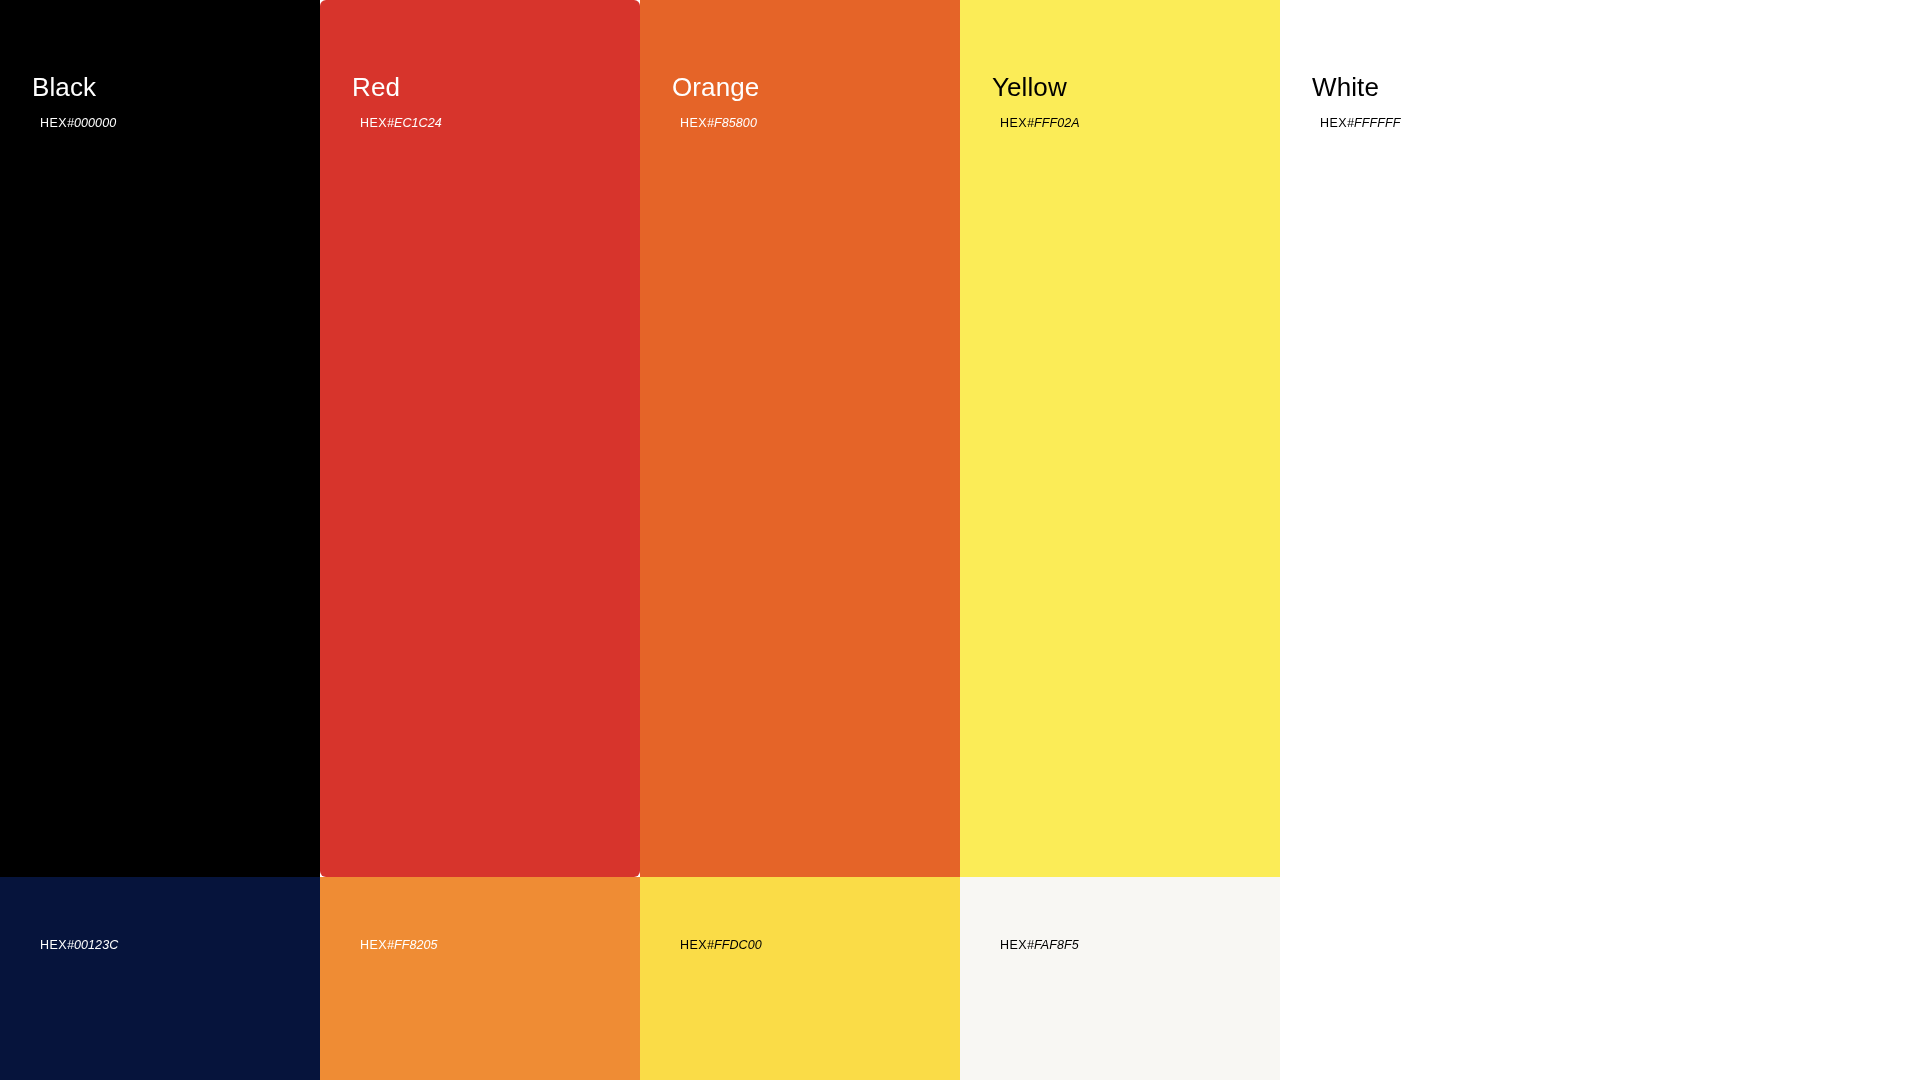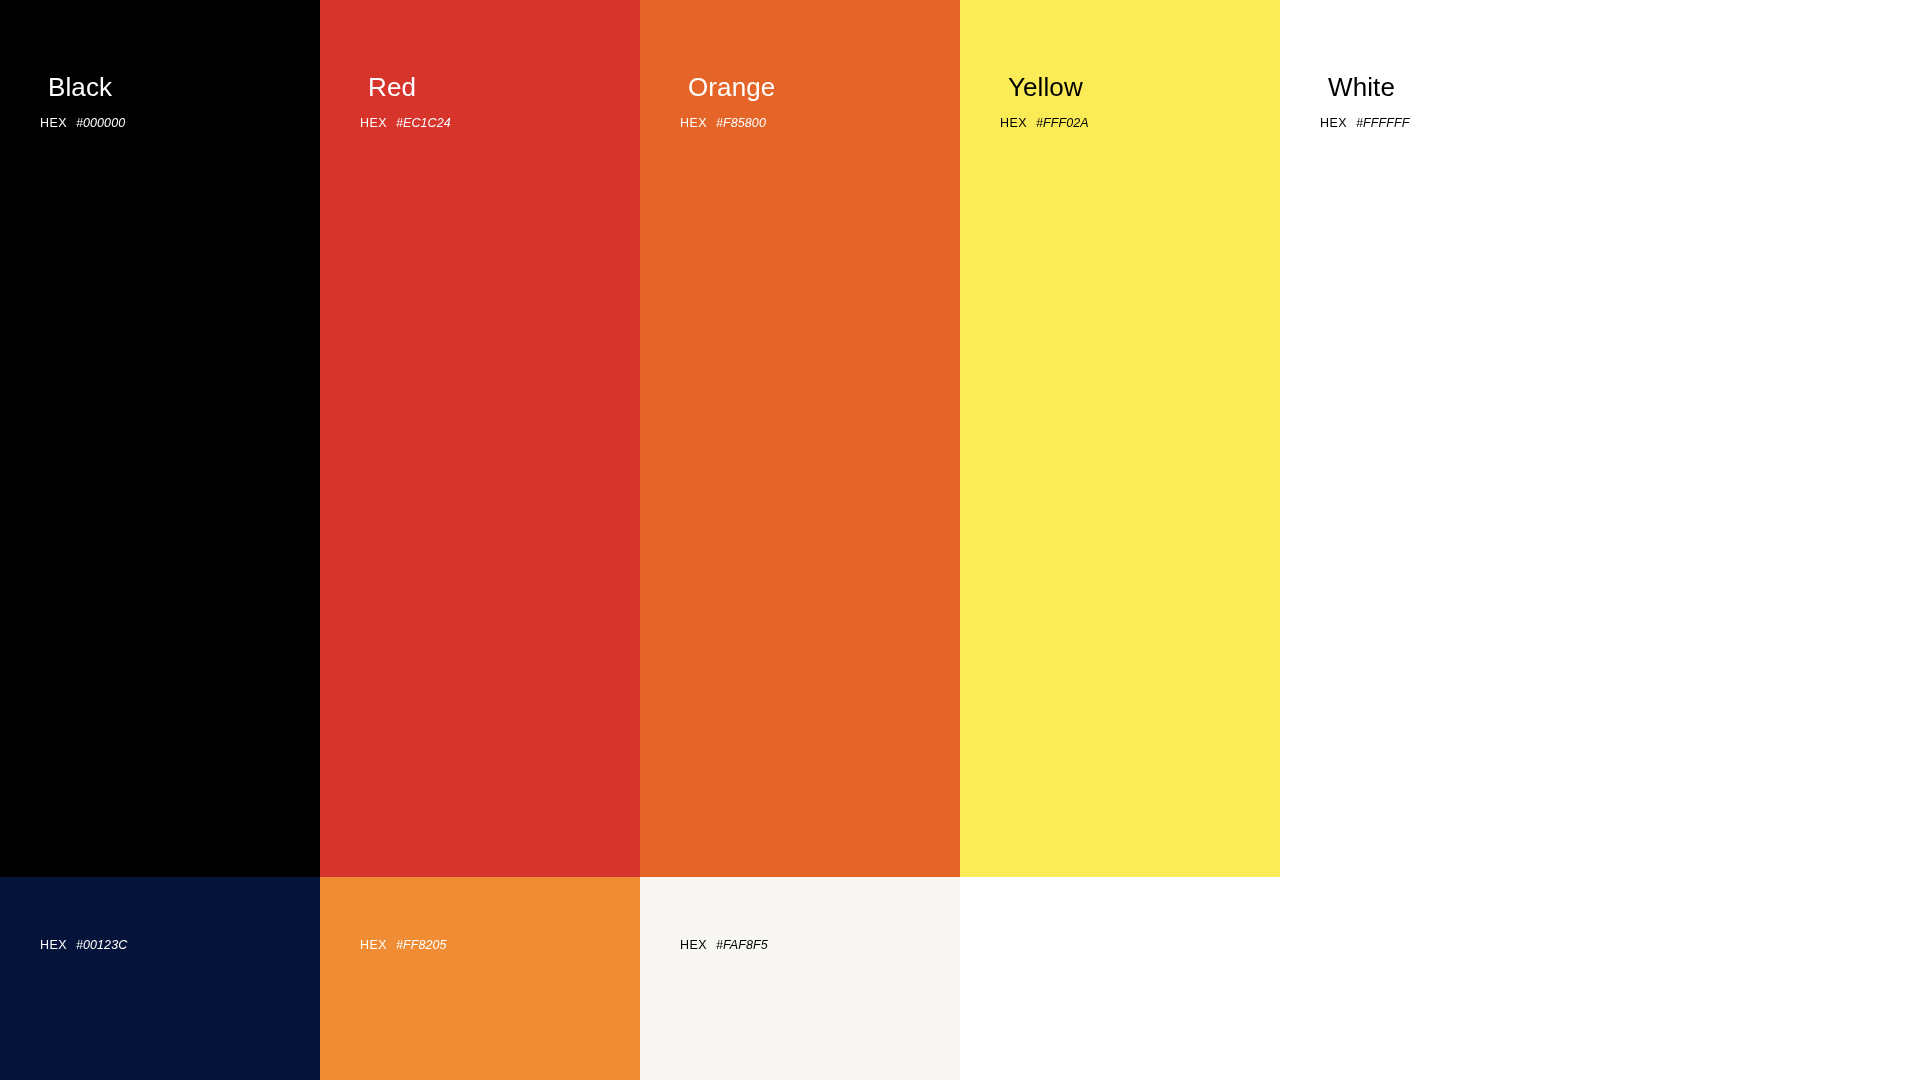--- a/index.html
+++ b/index.html
@@ -31,21 +31,21 @@
   .swatch-primary {
     width: 320px;
     height: 877px;
     position: relative;
     box-sizing: border-box;
     flex: 0 0 320px;
   }
 
   .swatch-primary .color-name {
     position: absolute;
-    left: 48px;
+    left: 32px;
     top: 72px;
     font-size: 26px;
     font-weight: 400;
     letter-spacing: 0.1px;
     line-height: 30px;
     white-space: nowrap;
   }
 
   .hex-line {
     position: absolute;
@@ -61,21 +61,20 @@
     top: 116px;
   }
 
   .hex-line .hex-key {
     font-style: normal;
     letter-spacing: 0.4px;
   }
 
   .hex-line .hex-value {
     font-style: italic;
-    margin-left: 9px;
     letter-spacing: 0.1px;
   }
 
   
   .secondary-row {
     display: flex;
     flex-direction: row;
     width: 1744px;
     height: 203px;
   }
@@ -104,21 +103,21 @@
   <div class="primary-row">
 
     <div class="swatch-primary" style="background-color: rgb(0, 0, 0);">
       <div class="color-name on-dark">Black</div>
       <div class="hex-line on-dark">
         <span class="hex-key">HEX</span><span class="hex-value">#000000</span>
       </div>
     </div>
 
 
-    <div class="swatch-primary" style="background-color: rgb(215, 52, 44);">
+    <div class="swatch-primary" style="background-color: rgb(215, 52, 44); border-radius: 6px;">
       <div class="color-name on-dark">Red</div>
       <div class="hex-line on-dark">
         <span class="hex-key">HEX</span><span class="hex-value">#EC1C24</span>
       </div>
     </div>
 
     <div class="swatch-primary" style="background-color: rgb(229, 100, 40);">
       <div class="color-name on-dark">Orange</div>
       <div class="hex-line on-dark">
         <span class="hex-key">HEX</span><span class="hex-value">#F85800</span>
@@ -150,20 +149,25 @@
     </div>
 
 
 
     <div class="swatch-secondary" style="background-color: rgb(239, 140, 52);">
       <div class="hex-line on-dark">
         <span class="hex-key">HEX</span><span class="hex-value">#FF8205</span>
       </div>
     </div>
 
+    <div class="swatch-secondary" style="background-color: rgb(250, 220, 71);">
+      <div class="hex-line on-light">
+        <span class="hex-key">HEX</span><span class="hex-value">#FFDC00</span>
+      </div>
+    </div>
 
     <div class="swatch-secondary" style="background-color: rgb(248, 247, 243);">
       <div class="hex-line on-light">
         <span class="hex-key">HEX</span><span class="hex-value">#FAF8F5</span>
       </div>
     </div>
 
   </div>
 
 </div>

